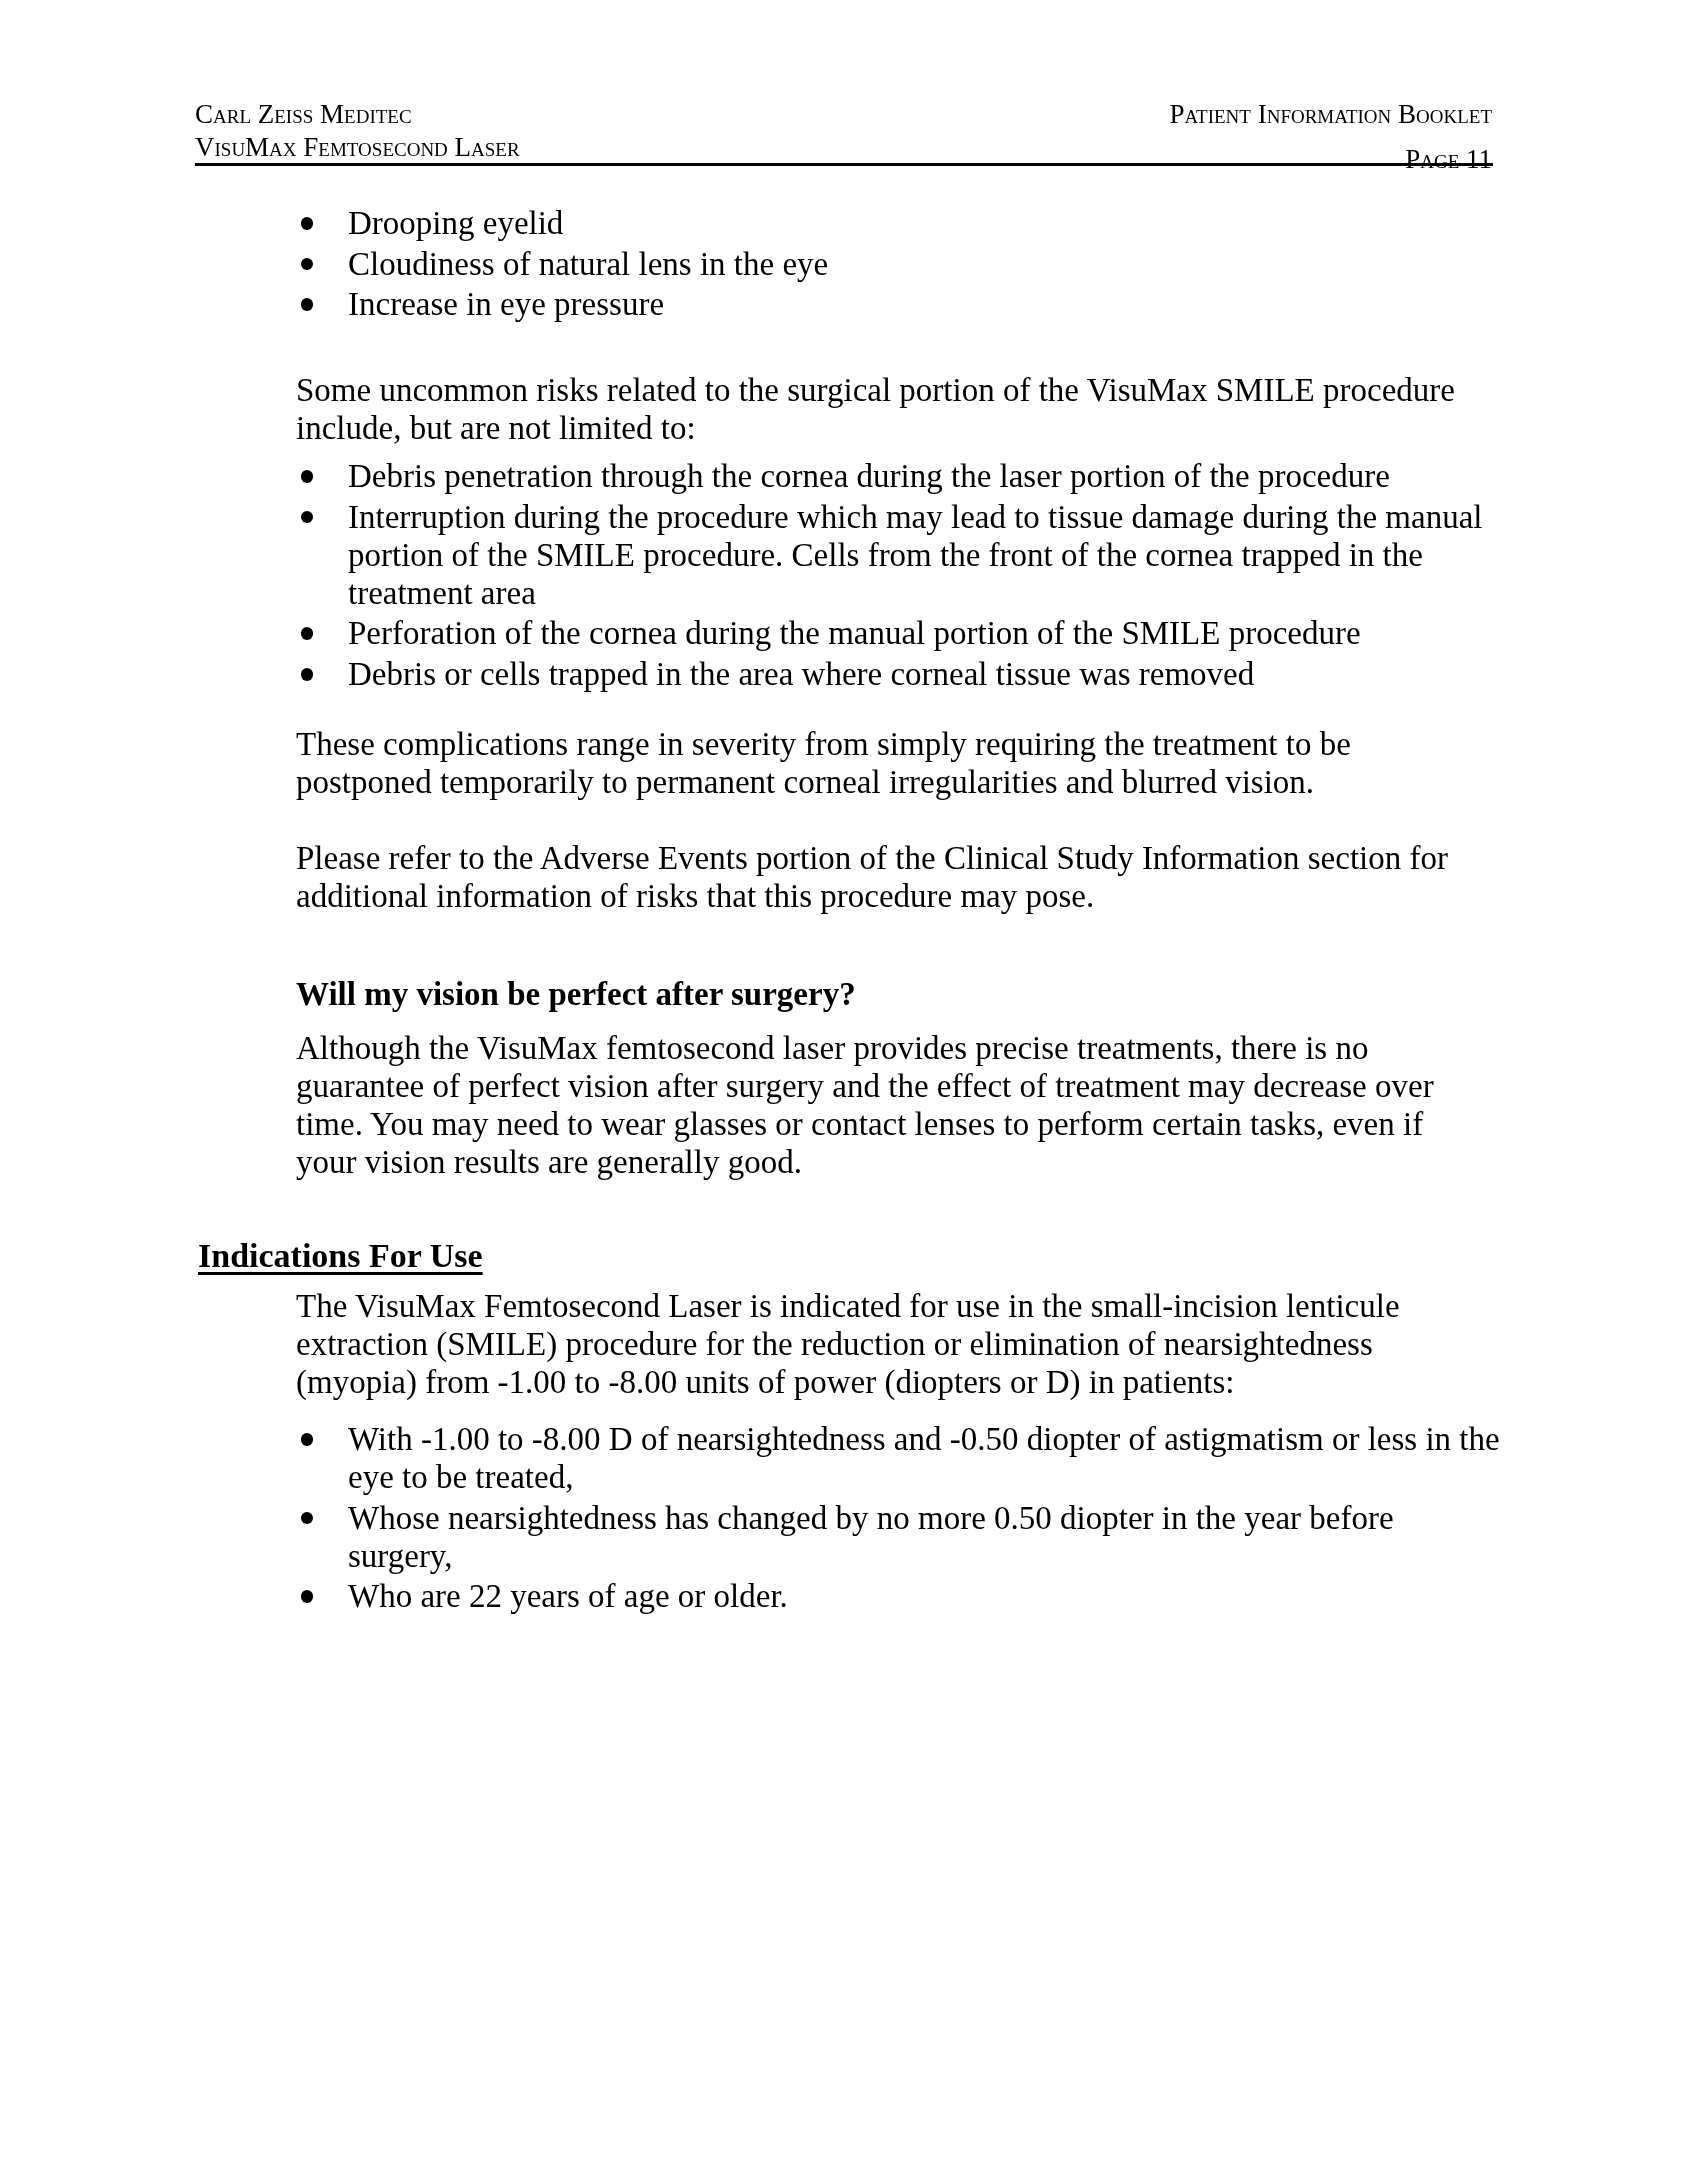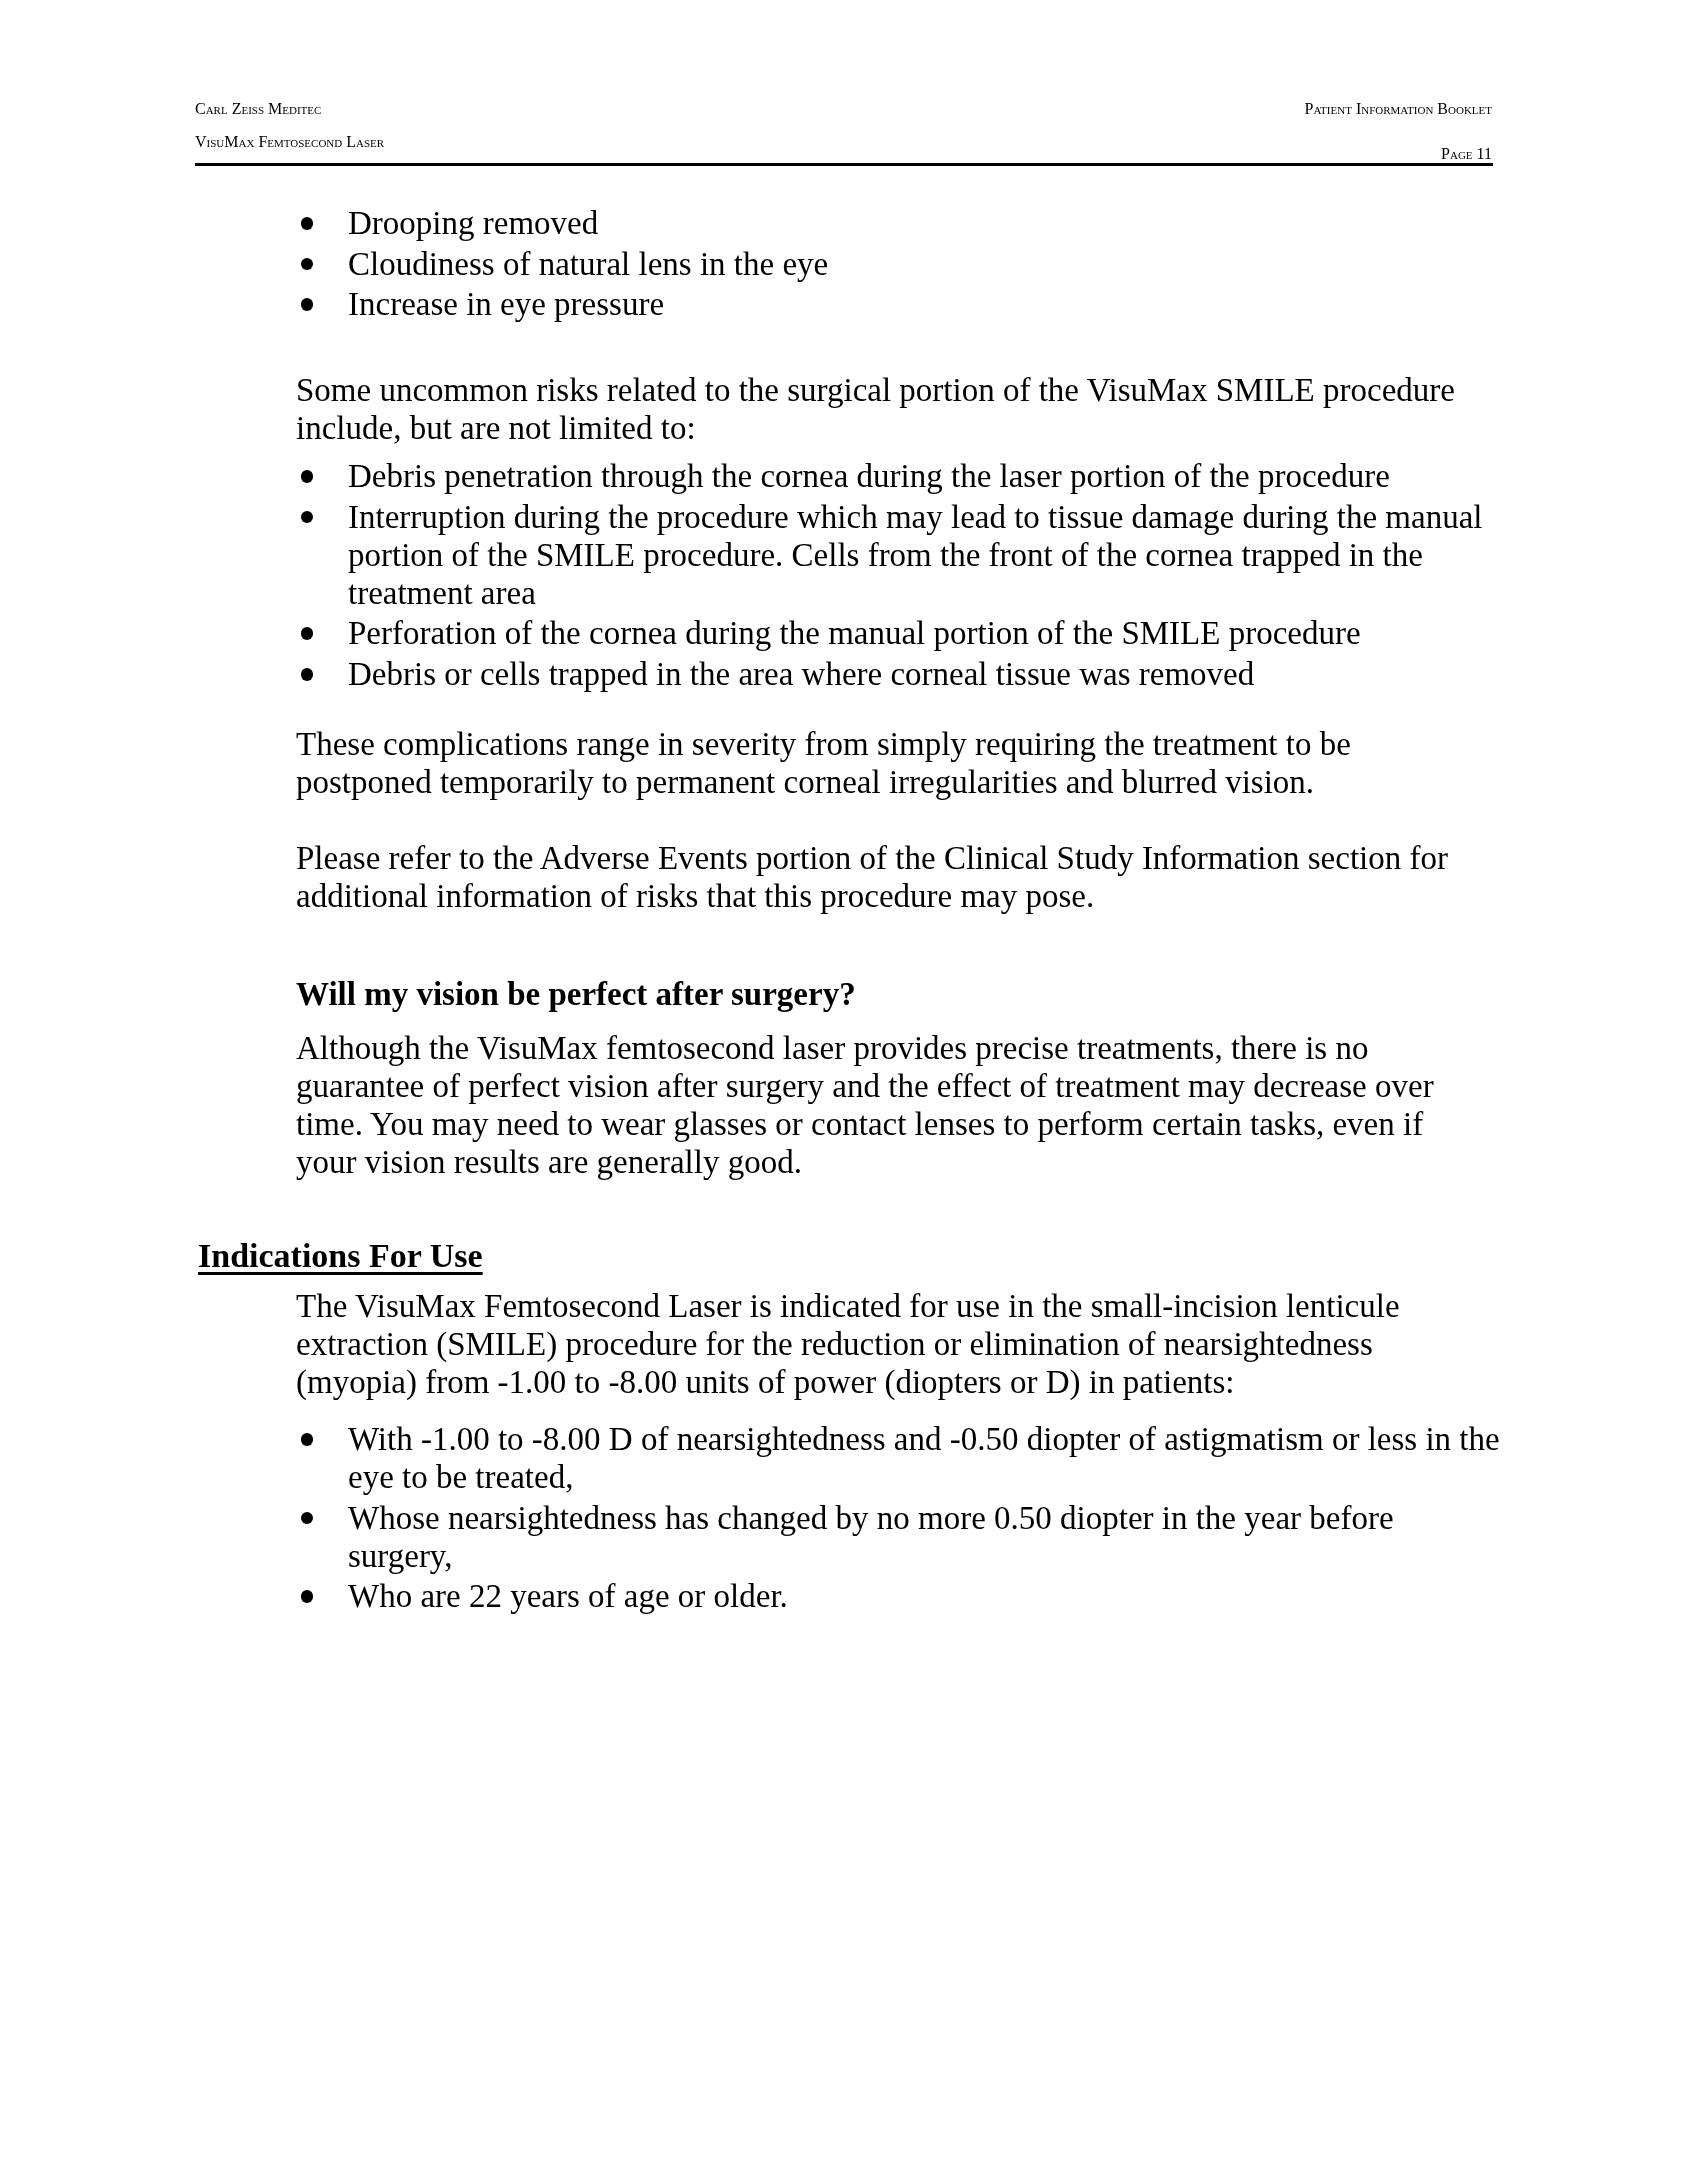--- a/index.html
+++ b/index.html
@@ -1,18 +1,18 @@
 <!DOCTYPE html>
 <html style="font-size:10.6px"><head>
   <meta charset="utf-8">
   <style>
     html, body { margin: 0; padding: 0; background: #ffffff; }
     body { width: 1687px; height: 2183px; position: relative; overflow: hidden;
            font-family: "Liberation Serif", "DejaVu Serif", serif; color: #000; }
-    .hdr { position: absolute; font-size: 16px; font-variant: small-caps; line-height: 1; white-space: nowrap; }
+    .hdr { position: absolute; font-size: 27px; font-variant: small-caps; line-height: 1; white-space: nowrap; }
     .hdr-left { left: 195px; }
     .hdr-right { right: 195px; text-align: right; }
     .rule { position: absolute; left: 195px; width: 1298px; top: 163px; height: 2.6px; background: #000; }
     .block { position: absolute; left: 296px; width: 1191px; font-size: 33px; line-height: 38px; }
     .block p { margin: 0; }
     ul.bl { list-style: none; margin: 0; padding: 0; }
     ul.bl li { position: relative; padding-left: 52px; line-height: 38px; margin-bottom: 2.6px; }
     ul.bl li .dot { position: absolute; left: 4.6px; top: 13.2px; width: 12.6px; height: 12.6px; border-radius: 50%; background: #000; }
     .q { font-weight: bold; }
     .section-h { position: absolute; left: 198px; font-size: 34px; font-weight: bold; text-decoration: underline; text-decoration-thickness: 2.6px; text-underline-offset: 5.3px; line-height: 38px; }
@@ -21,21 +21,21 @@
 <body>
 
 <div class="hdr hdr-left" style="top:101px;">Carl Zeiss Meditec</div>
 <div class="hdr hdr-left" style="top:134px;">VisuMax Femtosecond Laser</div>
 <div class="hdr hdr-right" style="top:101px;">Patient Information Booklet</div>
 <div class="hdr hdr-right" style="top:134px;margin-top:12px;">Page 11</div>
 <div class="rule"></div>
 
 <div class="block" style="top:204px; left:296px;">
   <ul class="bl">
-    <li><span class="dot"></span><span>Drooping removed</span></li>
+    <li><span class="dot"></span><span>Drooping eyelid</span></li>
     <li><span class="dot"></span><span>Cloudiness of natural lens in the eye</span></li>
     <li><span class="dot"></span><span>Increase in eye pressure</span></li>
   </ul>
 </div>
 
 <div class="block" style="top:371px; width:1178px;">
   <p>Some uncommon risks related to the surgical portion of the VisuMax SMILE procedure include, but are not limited to:</p>
 </div>
 
 <div class="block" style="top:457px;">

